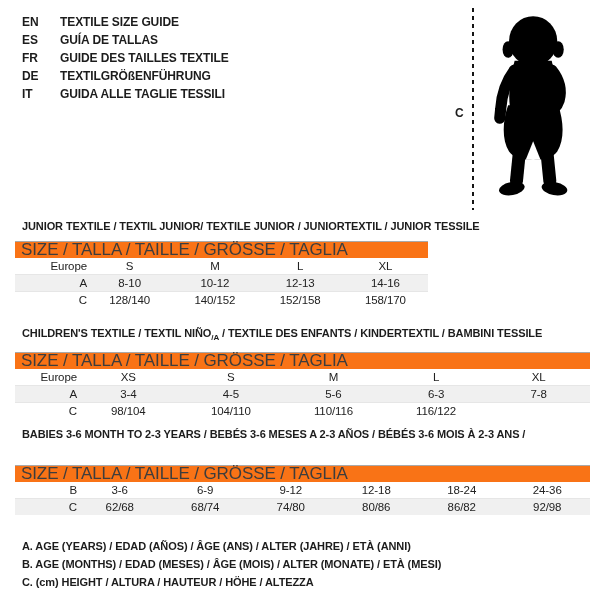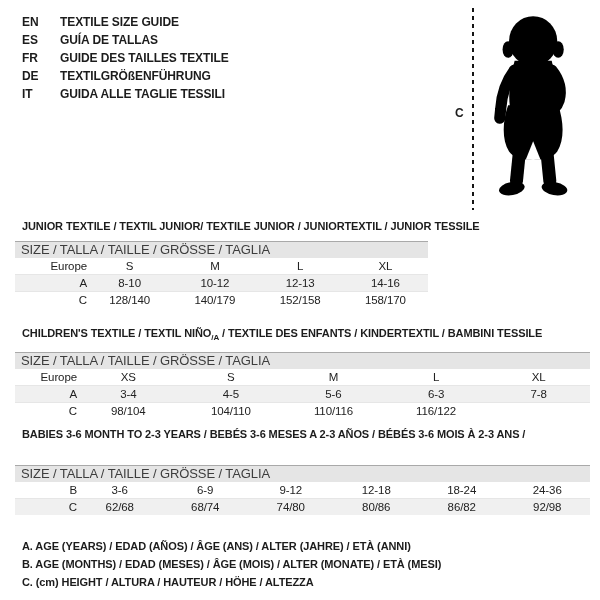--- a/index.html
+++ b/index.html
@@ -21,22 +21,22 @@
   .heading-junior{top:220px;}
   .heading-children{top:327px;}
   .heading-babies{top:426px;line-height:16px;}
   .hsub{font-size:8px;}
 
   
   .size-table{position:absolute;left:15px;}
   .tbl-junior{top:241px;width:413px;}
   .tbl-children{top:352px;width:575px;}
   .tbl-babies{top:465px;width:575px;}
-  .size-bar{height:16px;line-height:16px;background:#e5e5e5;border-top:1px solid #a9a9a9;
-            padding-left:6px;font-size:13px;color:#3d3d3d;}
+  .size-bar{height:16px;line-height:16px;background:#f97316;border-top:1px solid #a9a9a9;
+            padding-left:6px;font-size:17px;color:#3d3d3d;}
   .t-row{display:grid;height:16px;line-height:16px;font-size:11.5px;color:#222222;}
   .cols-junior{grid-template-columns:72px repeat(4,1fr);}
   .cols-children{grid-template-columns:62px repeat(5,1fr);}
   .cols-babies{grid-template-columns:62px repeat(6,1fr);}
   .t-label{padding-left:6px;text-align:right;}
   .t-cell{text-align:center;}
   .stripe{background:#f0f0f0;}
   .rule{border-bottom:1px solid #e6e6e6;}
 
   
@@ -110,21 +110,21 @@
     <div class="t-row cols-junior stripe rule">
       <span class="t-label">A</span>
       <span class="t-cell">8-10</span>
       <span class="t-cell">10-12</span>
       <span class="t-cell">12-13</span>
       <span class="t-cell">14-16</span>
     </div>
     <div class="t-row cols-junior">
       <span class="t-label">C</span>
       <span class="t-cell">128/140</span>
-      <span class="t-cell">140/179</span>
+      <span class="t-cell">140/152</span>
       <span class="t-cell">152/158</span>
       <span class="t-cell">158/170</span>
     </div>
   </div>
 
   <div class="section-heading heading-children"><span>CHILDREN'S TEXTILE / TEXTIL NIÑO</span><sub class="hsub">/A</sub><span> / TEXTILE DES ENFANTS / KINDERTEXTIL / BAMBINI TESSILE</span></div>
   <div class="size-table tbl-children">
     <div class="size-bar">SIZE / TALLA / TAILLE / GRÖSSE / TAGLIA</div>
     <div class="t-row cols-children rule">
       <span class="t-label">Europe</span>

